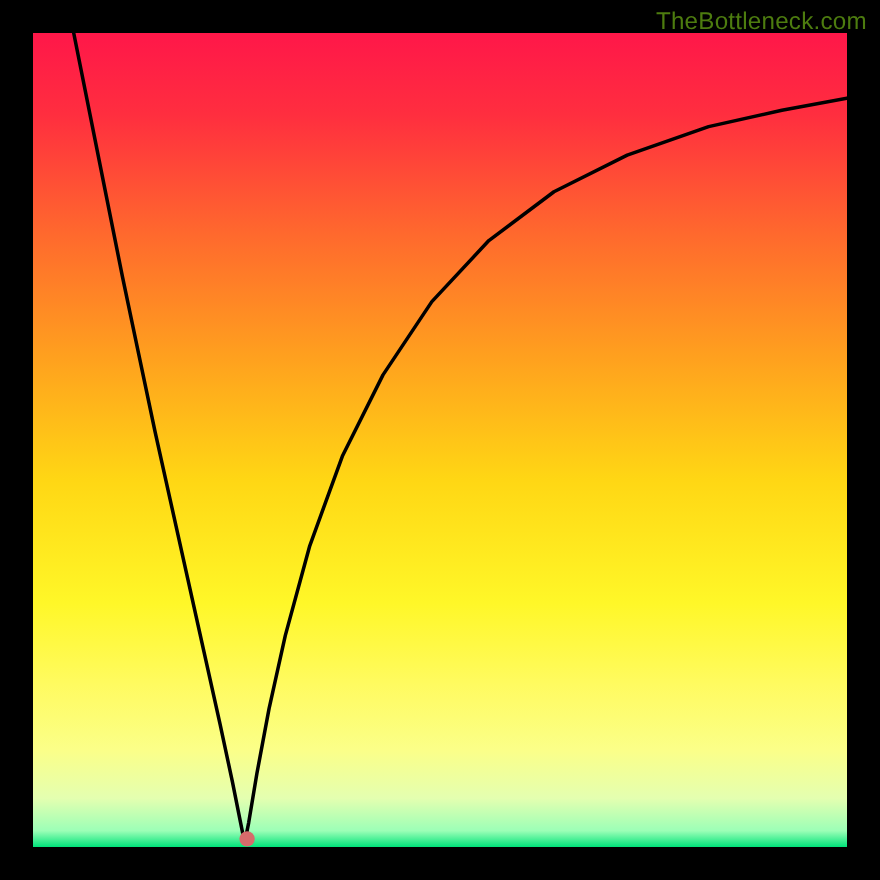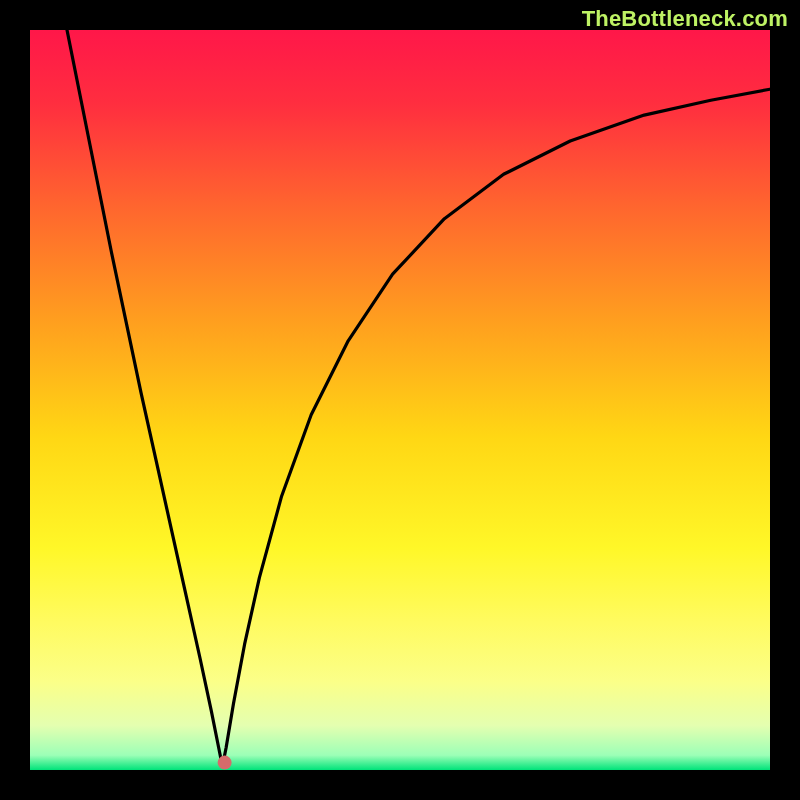--- a/index.html
+++ b/index.html
@@ -22,23 +22,23 @@
     left: 30px;
     top: 30px;
     width: 740px;
     height: 740px;
     overflow: hidden;
   }
   .attribution {
     position: absolute;
     top: 6px;
     right: 12px;
-    color: #bef264;
+    color: #4d7c0f;
     font-size: 22px;
-    font-weight: 700;
+    font-weight: 400;
     letter-spacing: 0.2px;
     user-select: none;
   }
   svg { display: block; }
 </style>
 </head>
 <body>
 
 <div class="frame">
   <div class="plot-area">

